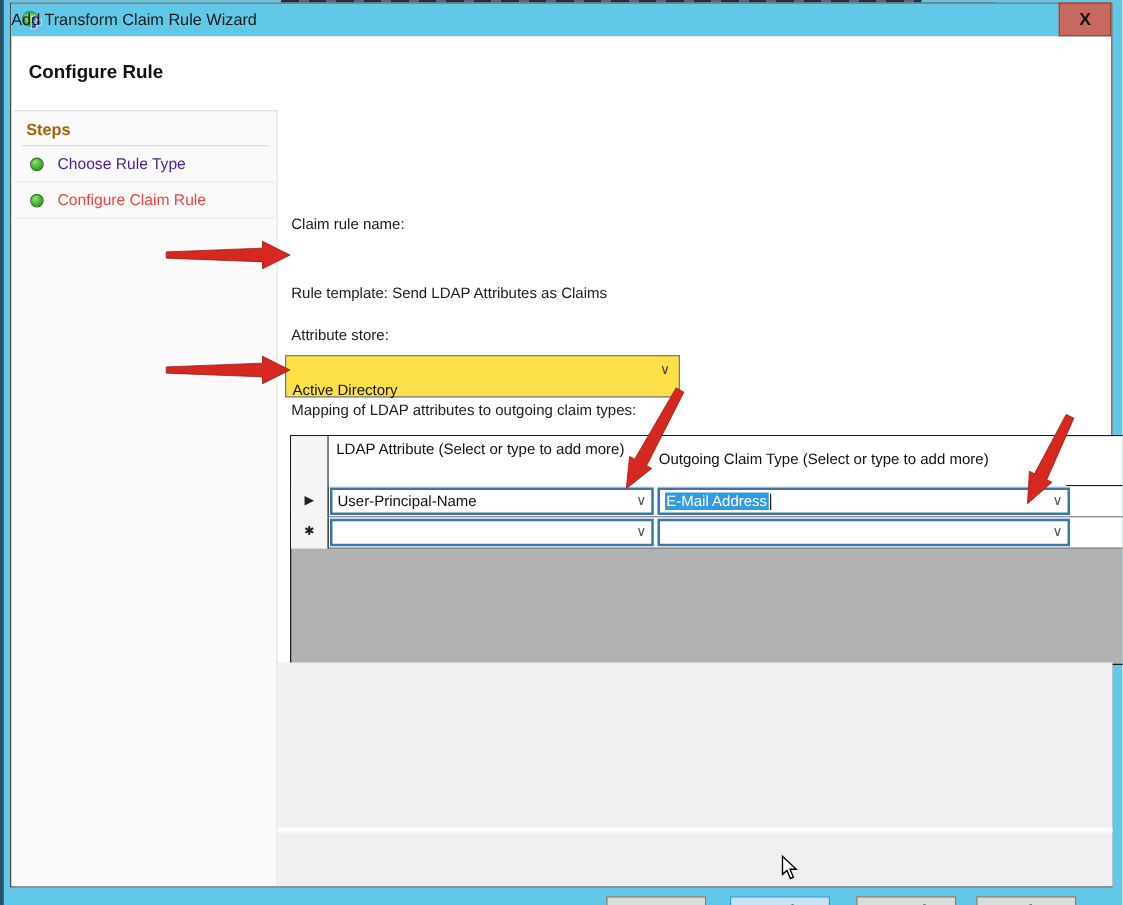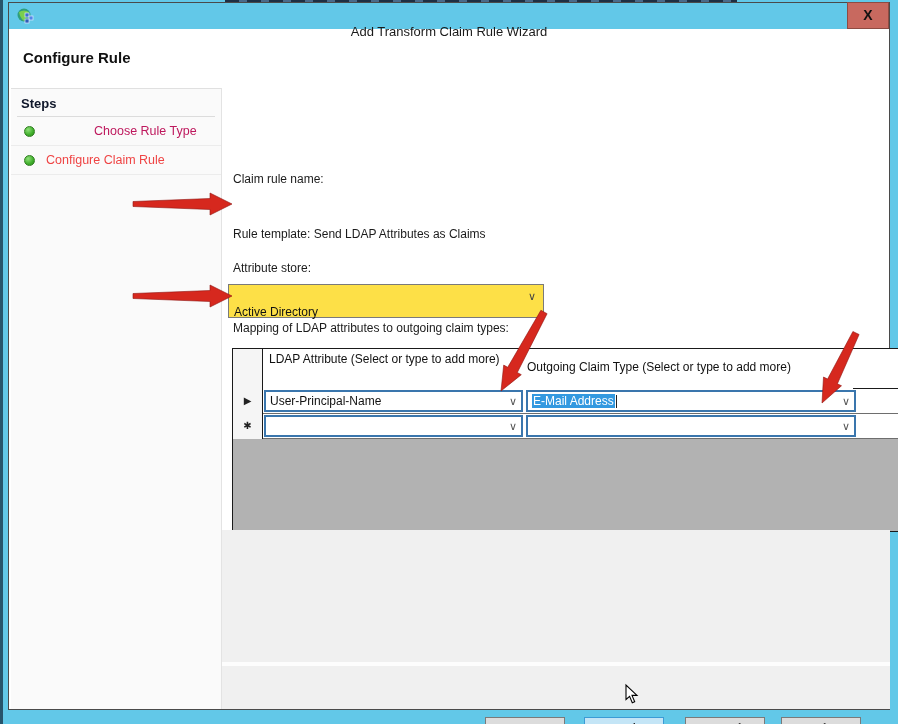--- a/index.html
+++ b/index.html
@@ -10,40 +10,40 @@
   
   .edge-left-dark { position:absolute; left:0; top:0; width:3px; height:724px; background:#27546b; }
   .bg-window-edge { position:absolute; left:225px; top:0; width:512px; height:5px; background:#1d2f44;
                     background-image:repeating-linear-gradient(90deg,#1d2f44 0 14px,#4a6a8a 14px 22px); }
   .bg-window-edge2 { position:absolute; left:737px; top:2px; width:60px; height:2px; background:#1d2f44; }
 
   
   .dialog { position:absolute; left:8px; top:2px; width:882px; height:708px; background:#ffffff; border:1px solid #4a4a4a; }
 
   .titlebar { position:absolute; left:0; top:0; width:100%; height:26px; background:#62c8e8; }
-  .titlebar-title { position:absolute; left:0; top:16px; width:100%; height:26px; line-height:26px; text-align:center;
+  .titlebar-title { position:absolute; left:0; top:0; width:100%; height:26px; line-height:26px; 
                     font-size:13px; color:#1a1a1a; }
   .app-icon { position:absolute; left:8px; top:4px; width:18px; height:18px; }
   .close-btn { position:absolute; right:0; top:-1px; width:42px; height:27px; background:#c8695f; border:1px solid #8e4b42;
                color:#111; font-weight:bold; font-size:14px; text-align:center; line-height:25px; cursor:pointer; }
 
   .page-heading { position:absolute; left:14px; top:46px; font-size:15px; font-weight:bold; color:#111; }
 
   
   .steps-panel { position:absolute; left:2px; top:85px; width:211px; height:621px; background:#fafafa;
                  border-top:1px solid #e0e0e0; border-right:1px solid #e3e3e3; }
-  .steps-title { position:absolute; left:10px; top:7px; font-size:13px; font-weight:bold; color:#0f172a; }
+  .steps-title { position:absolute; left:10px; top:7px; font-size:13px; font-weight:bold; color:#a16207; }
   .steps-sep { position:absolute; left:6px; top:27px; width:198px; height:1px; background:#dcdcdc; }
   .step-item { position:absolute; left:0; width:210px; height:29px; border-bottom:1px solid #ececec; }
   .step-item-1 { top:28px; }
   .step-item-2 { top:57px; }
   .step-dot { position:absolute; left:13px; top:9px; width:11px; height:11px; border-radius:50%;
               background:radial-gradient(circle at 35% 30%, #8fe07a, #3fae2a 60%, #2d8a1f); border:1px solid #2f7d20; }
   .step-label { position:absolute; left:35px; top:7px; font-size:12.5px; color:#ef4444; }
-  .step-label.active { color:#be185d;margin-left:48px; }
+  .step-label.active { color:#4c1d95; }
 
   
   .description { position:absolute; left:224px; top:93px; width:630px; font-size:12px; line-height:16px; color:#1b1b1b; }
   .field-label { position:absolute; font-size:12px; color:#1b1b1b; }
   .lbl-claim { left:224px; top:169px; }
   .lbl-template { left:224px; top:224px; }
   .lbl-store { left:224px; top:258px; }
   .lbl-mapping { left:224px; top:318px; }
 
   .text-input { position:absolute; left:219px; top:189px; width:629px; height:23px; background:#fff;

